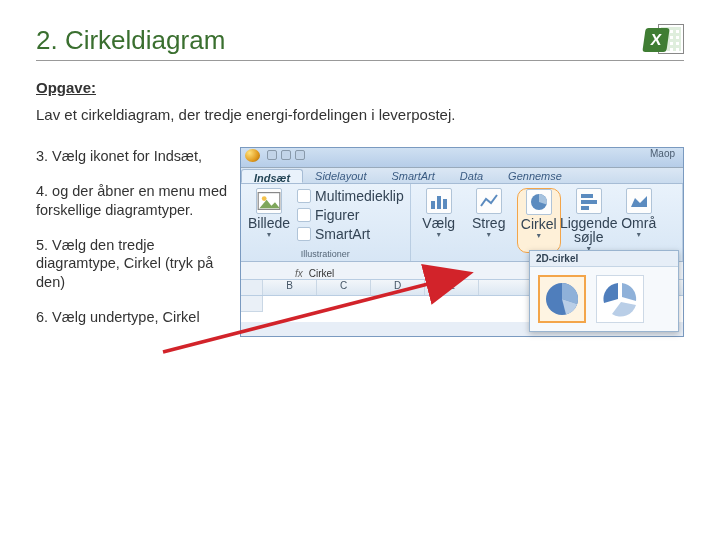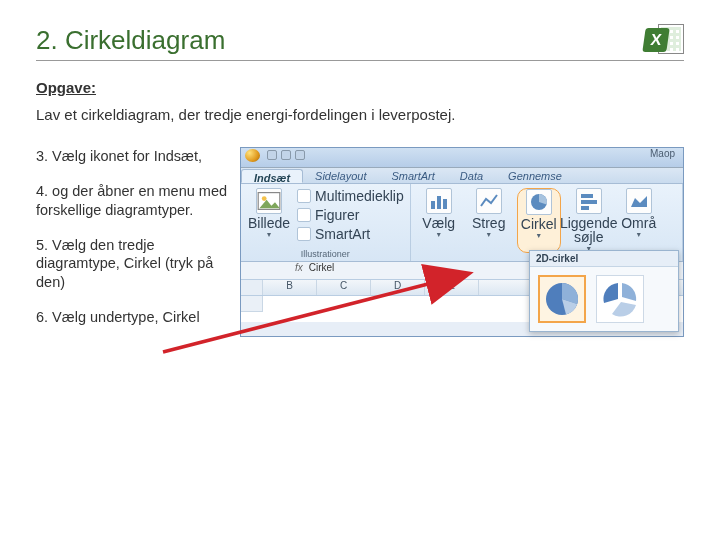--- a/index.html
+++ b/index.html
@@ -38,21 +38,21 @@
   .group-label { font-size:9px; text-align:center; color:#567; margin-top:2px;}
   .group-items { display:flex; gap:6px; }
   .big-btn { display:flex; flex-direction:column; align-items:center; width:44px; cursor:default;}
   .big-btn .ico{ width:26px; height:26px; border:1px solid #b0c4d8; background:#fdfdfd; border-radius:2px; display:flex; align-items:center; justify-content:center;}
   .big-btn .lbl{ font-size:14px; color:#345; text-align:center; margin-top:2px; line-height:1;}
   .big-btn .drop{ font-size:8px; color:#567;}
   .sm-list { display:flex; flex-direction:column; gap:3px; font-size:14px; color:#345;}
   .sm-list div{ display:flex; align-items:center; gap:4px;}
   .sm-list .sico{ width:14px; height:14px; border:1px solid #b0c4d8; background:#fff; border-radius:2px;}
   .circle-highlight { border:1px solid #f3a54a !important; background:#fef0d8 !important; border-radius:10px;}
-  .fbar { height:18px; background:#eef3f9; border-bottom:1px solid #b9cde2; display:flex; align-items:flex-start;}
+  .fbar { height:18px; background:#eef3f9; border-bottom:1px solid #b9cde2; display:flex; align-items:flex-end;}
   .fbar .name{ width:48px; border-right:1px solid #b9cde2; padding:0 4px; font-size:10px; color:#444;}
   .fbar .fx{ padding:0 6px; font-style:italic; color:#666; font-size:10px;}
   .fbar .val{ font-size:10px; color:#333;}
   .gridhdr { display:flex; height:16px; background:linear-gradient(#f2f6fa,#dce7f2); border-bottom:1px solid #b9cde2;}
   .gridhdr div{ width:54px; border-right:1px solid #c9d7e5; text-align:center; font-size:10px; color:#456;}
   .gridhdr div:first-child{ width:22px; background:#e7eef6;}
   .gridbody { height:26px; background:#fff; position:relative;}
   .gridbody .rowhdr{ position:absolute; left:0; top:0; width:22px; height:16px; background:#eaf0f7; border-right:1px solid #c9d7e5; border-bottom:1px solid #c9d7e5;}
   
   .gallery { position:absolute; right:4px; top:102px; width:150px; background:#f6f9fc; border:1px solid #9ab4cf; box-shadow:0 2px 6px rgba(0,0,0,0.25);}

